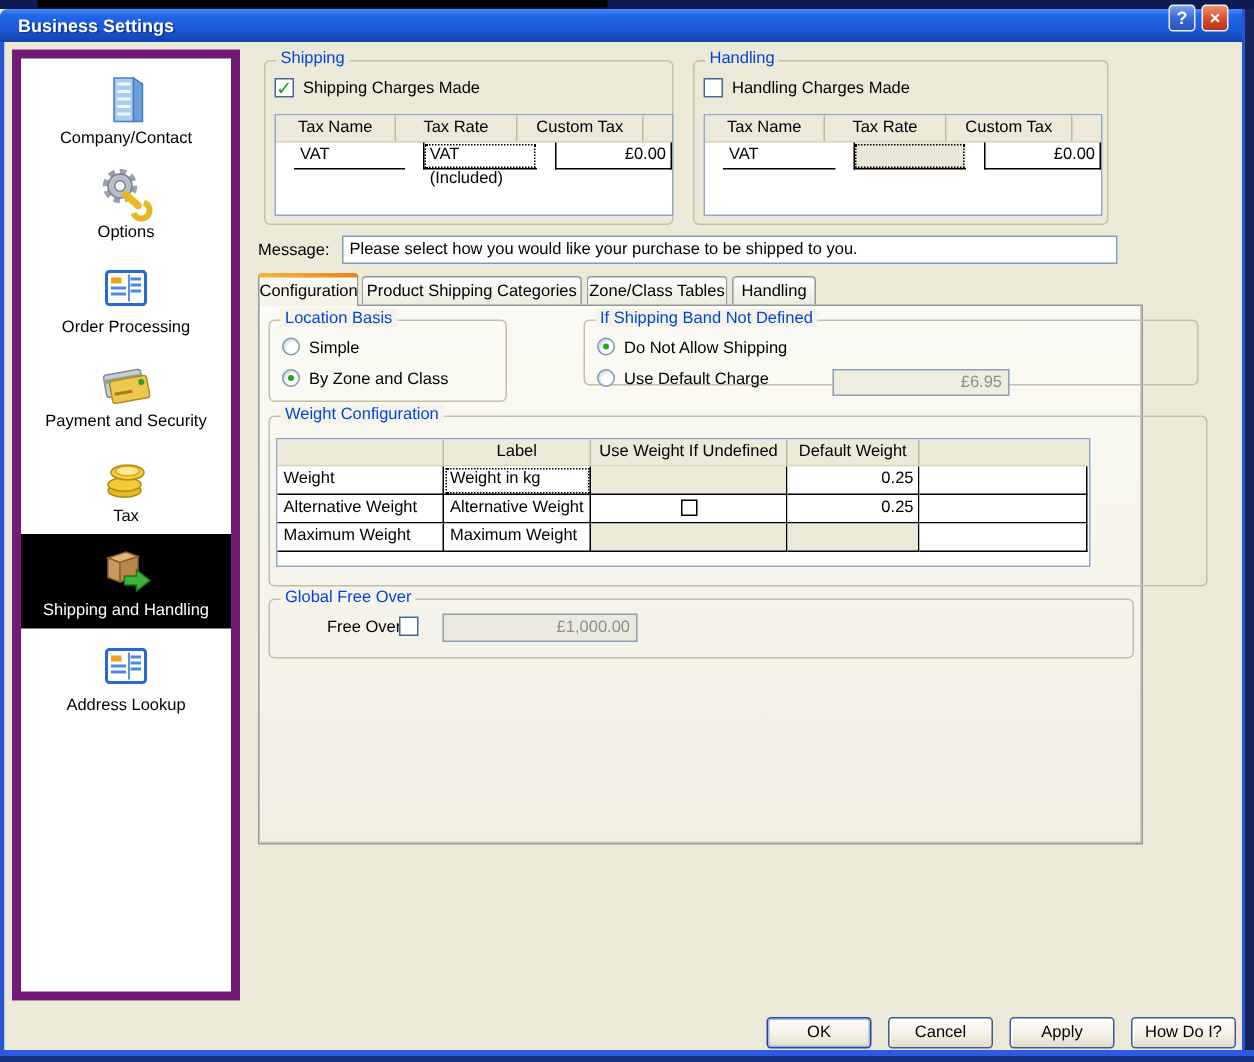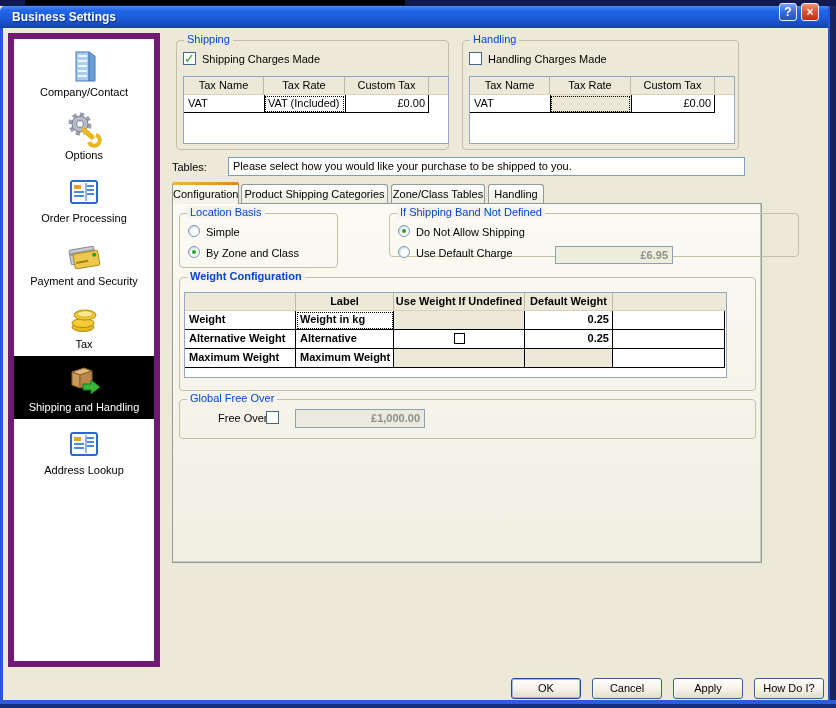--- a/index.html
+++ b/index.html
@@ -42,21 +42,21 @@
   .chk.checked::after { content:"✓"; position:absolute; left:0px; top:-2px; color:#21a121; font-weight:bold; font-size:13px; }
   .radio { position:absolute; width:12px; height:12px; border-radius:50%; background:#fff; border:1px solid #7a98af; box-shadow:inset 1px 1px 2px #c9d6e2; }
   .radio.sel::after { content:""; position:absolute; left:3px; top:3px; width:4px; height:4px; border-radius:50%; background:#1fa81f; }
   .flabel { position:absolute; white-space:nowrap; }
 
   
   .mini-table { position:absolute; background:#fff; border:1px solid #93a7c5; }
   .mt-head { display:flex; height:18px; background:#ece9d8; border-bottom:1px solid #d6d2bc; }
   .mt-head .hc { border-right:1px solid #bdb9a2; text-align:center; line-height:17px; }
   .mt-row { display:flex; height:18px; }
-  .mt-row .c { line-height:16px; }
+  .mt-row .c { line-height:16px;margin-left:12px; }
 
   
   .field { background:#fff; border:1px solid #7f9db9; }
 
   
   .tab { position:absolute; border:1px solid #919b9c; border-bottom:none; border-radius:3px 3px 0 0;
     background:linear-gradient(180deg,#fefefc,#ecebdf); text-align:center; cursor:default; }
   .tab.active { background:linear-gradient(180deg,#fdfcf7,#f4f2e6); z-index:3; }
   .tab.active::before { content:""; position:absolute; left:-1px; right:-1px; top:-1px; height:3px;
     background:linear-gradient(90deg,#f6b43a,#e8851a); border-radius:3px 3px 0 0; }
@@ -69,21 +69,21 @@
   .wt-head { display:flex; height:18px; background:#ece9d8; border-bottom:1px solid #d6d2bc; }
   .wt-head .hc { border-right:1px solid #bdb9a2; text-align:center; line-height:17px; }
   .wt-row { display:flex; height:19px; }
   .wt-row .c { border-bottom:1px solid #000; border-right:1px solid #000; line-height:17px; background:#fff; }
   .c.dis { background:#ece9d8; }
   .c.num { text-align:right; padding-right:3px; }
   .c.name { padding-left:4px; }
   .c.focuscell { outline:1px dotted #000; outline-offset:-2px; }
   .cellchk { width:11px; height:11px; border:1px solid #000; background:#fff; margin:3px auto 0 auto; }
 
-  .dis-field { position:absolute; background:#efedde; border:1px solid #8da0b5; color:#8a9189; text-align:right; padding-right:4px; line-height:16px;font-weight:bold; }
+  .dis-field { position:absolute; background:#efedde; border:1px solid #8da0b5; color:#8a9189; text-align:right; padding-right:4px; line-height:16px; }
 
   
   .btn { position:absolute; width:70px; height:21px; border:1px solid #3c5e98; border-radius:3px;
     background:linear-gradient(180deg,#ffffff 0%,#f4f1e6 55%,#e2ddc9 100%);
     text-align:center; line-height:19px; font-size:11px; cursor:default;
     box-shadow:inset 1px 1px 0 #fff; }
   .btn.focused { border-color:#24459c; box-shadow:inset 0 0 0 1px #9cb6ee; }
 </style>
 </head>
 <body>
@@ -220,21 +220,21 @@
         </div>
         <div class="mt-row">
           <div class="c" style="width:80px; padding-left:4px; border-bottom:1px solid #000;">VAT</div>
           <div class="c focuscell" style="width:81px; background:#ebe8d8; border-bottom:1px solid #000; border-left:1px solid #000;"></div>
           <div class="c num" style="width:84px; border:1px solid #000; border-top:none;">£0.00</div>
           <div style="flex:1;"></div>
         </div>
       </div>
     </div>
 
-    <span class="flabel" style="left:169px; top:133px;">Tables:</span>
+    <span class="flabel" style="left:169px; top:133px;">Message:</span>
     <div class="field" style="position:absolute; left:225px; top:129px; width:517px; height:19px; line-height:17px; padding-left:4px; white-space:nowrap; overflow:hidden;">Please select how you would like your purchase to be shipped to you.</div>
 
     <div class="tab active" style="left:169px; top:154px; width:67px; height:22px; line-height:22px;">
       <span>Configuration</span>
     </div>
     <div class="tab" style="left:238px; top:156px; width:147px; height:19px; line-height:18px;">
       <span>Product Shipping Categories</span>
     </div>
     <div class="tab" style="left:388px; top:156px; width:94px; height:19px; line-height:18px;">
       <span>Zone/Class Tables</span>
@@ -255,21 +255,21 @@
 
       <div class="groupbox" style="left:173px; top:9px; width:410px; height:44px;margin-left:43px;">
         <span class="gb-title">If Shipping Band Not Defined</span>
         <div class="radio sel" style="left:8px; top:11px;"></div>
         <span class="flabel" style="left:26px; top:12px;">Do Not Allow Shipping</span>
         <div class="radio" style="left:8px; top:32px;"></div>
         <span class="flabel" style="left:26px; top:33px;">Use Default Charge</span>
         <div class="dis-field" style="left:165px; top:32px; width:118px; height:18px;">£6.95</div>
       </div>
 
-      <div class="groupbox" style="left:6px; top:73px; width:577px; height:114px;font-weight:bold;">
+      <div class="groupbox" style="left:6px; top:73px; width:626px; height:114px;">
         <span class="gb-title">Weight Configuration</span>
         <div class="wt" style="left:4px; top:14px; width:543px; height:86px;">
           <div class="wt-head">
             <div class="hc" style="width:111px;"></div>
             <div class="hc" style="width:98px;">Label</div>
             <div class="hc" style="width:131px;">Use Weight If Undefined</div>
             <div class="hc" style="width:88px;">Default Weight</div>
             <div class="hc" style="width:112px; border-right:none;margin-top:16px;">Optimal Weight</div>
           </div>
           <div class="wt-row">

